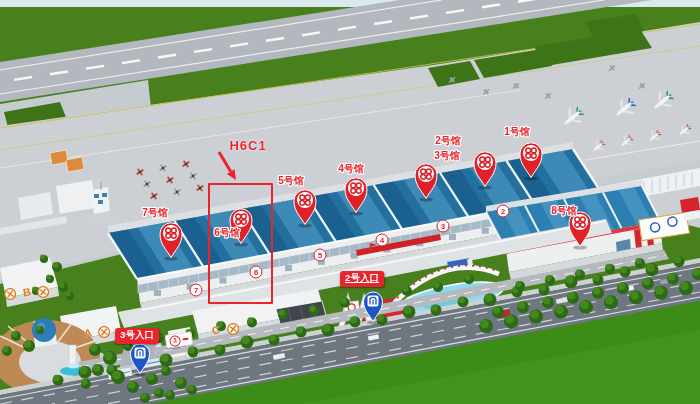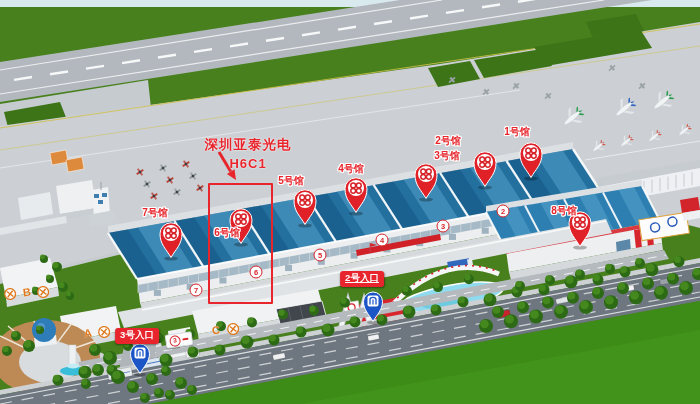--- a/index.html
+++ b/index.html
@@ -645,21 +645,20 @@
   </svg>
 
   <div class="hibox" style="left:208px;top:183px;width:61px;height:117px;"></div>
 
   <svg class="overlay" width="700" height="404">
     <line x1="219" y1="152" x2="230.7" y2="171.6" stroke="#e8252c" stroke-width="3"></line>
     <polygon points="236,180 226.9,174 234.5,169.2" fill="#e8252c"></polygon>
   </svg>
 
   <div class="anno" style="left:202px;top:136px;width:92px;">
-    <div class="l1">深圳亚泰光电</div>
     <div class="l2">H6C1</div>
   </div>
 
   <div id="markers" class="overlay">
       <div class="marker" style="left:517px;top:138.5px;z-index:6;pointer-events:auto;"><svg width="28" height="42" viewBox="0 0 28 42">
   <ellipse cx="14" cy="39.5" rx="7" ry="2" fill="rgba(0,0,0,.28)"></ellipse>
   <path d="M14 38.5 C9.5 30.5 3 25.5 3 14.8 A11 11 0 1 1 25 14.8 C25 25.5 18.5 30.5 14 38.5 Z" fill="#e02128" stroke="#fff" stroke-width="1"></path>
   <circle cx="14" cy="14" r="8" fill="#fff"></circle>
   <circle cx="11.2" cy="11.4" r="2.4" fill="none" stroke="#d8232a" stroke-width="1.5"></circle>
   <circle cx="16.8" cy="11.4" r="2.4" fill="none" stroke="#d8232a" stroke-width="1.5"></circle>

